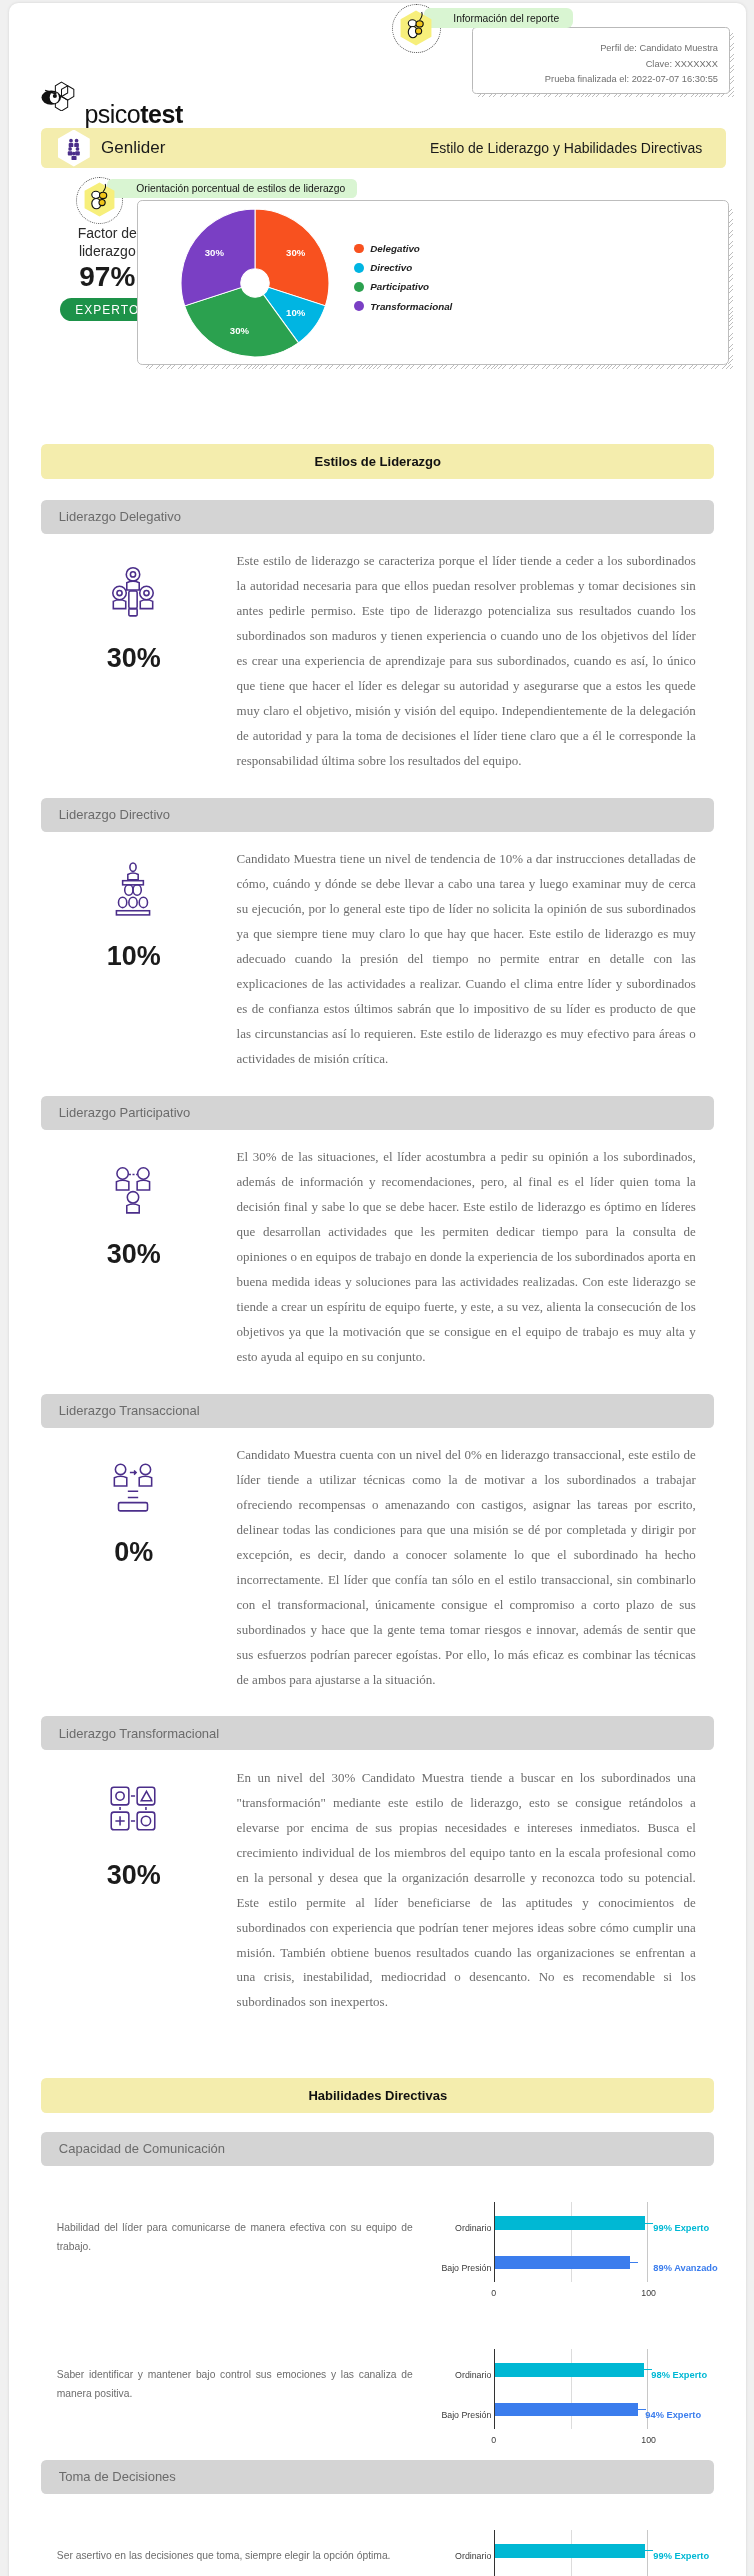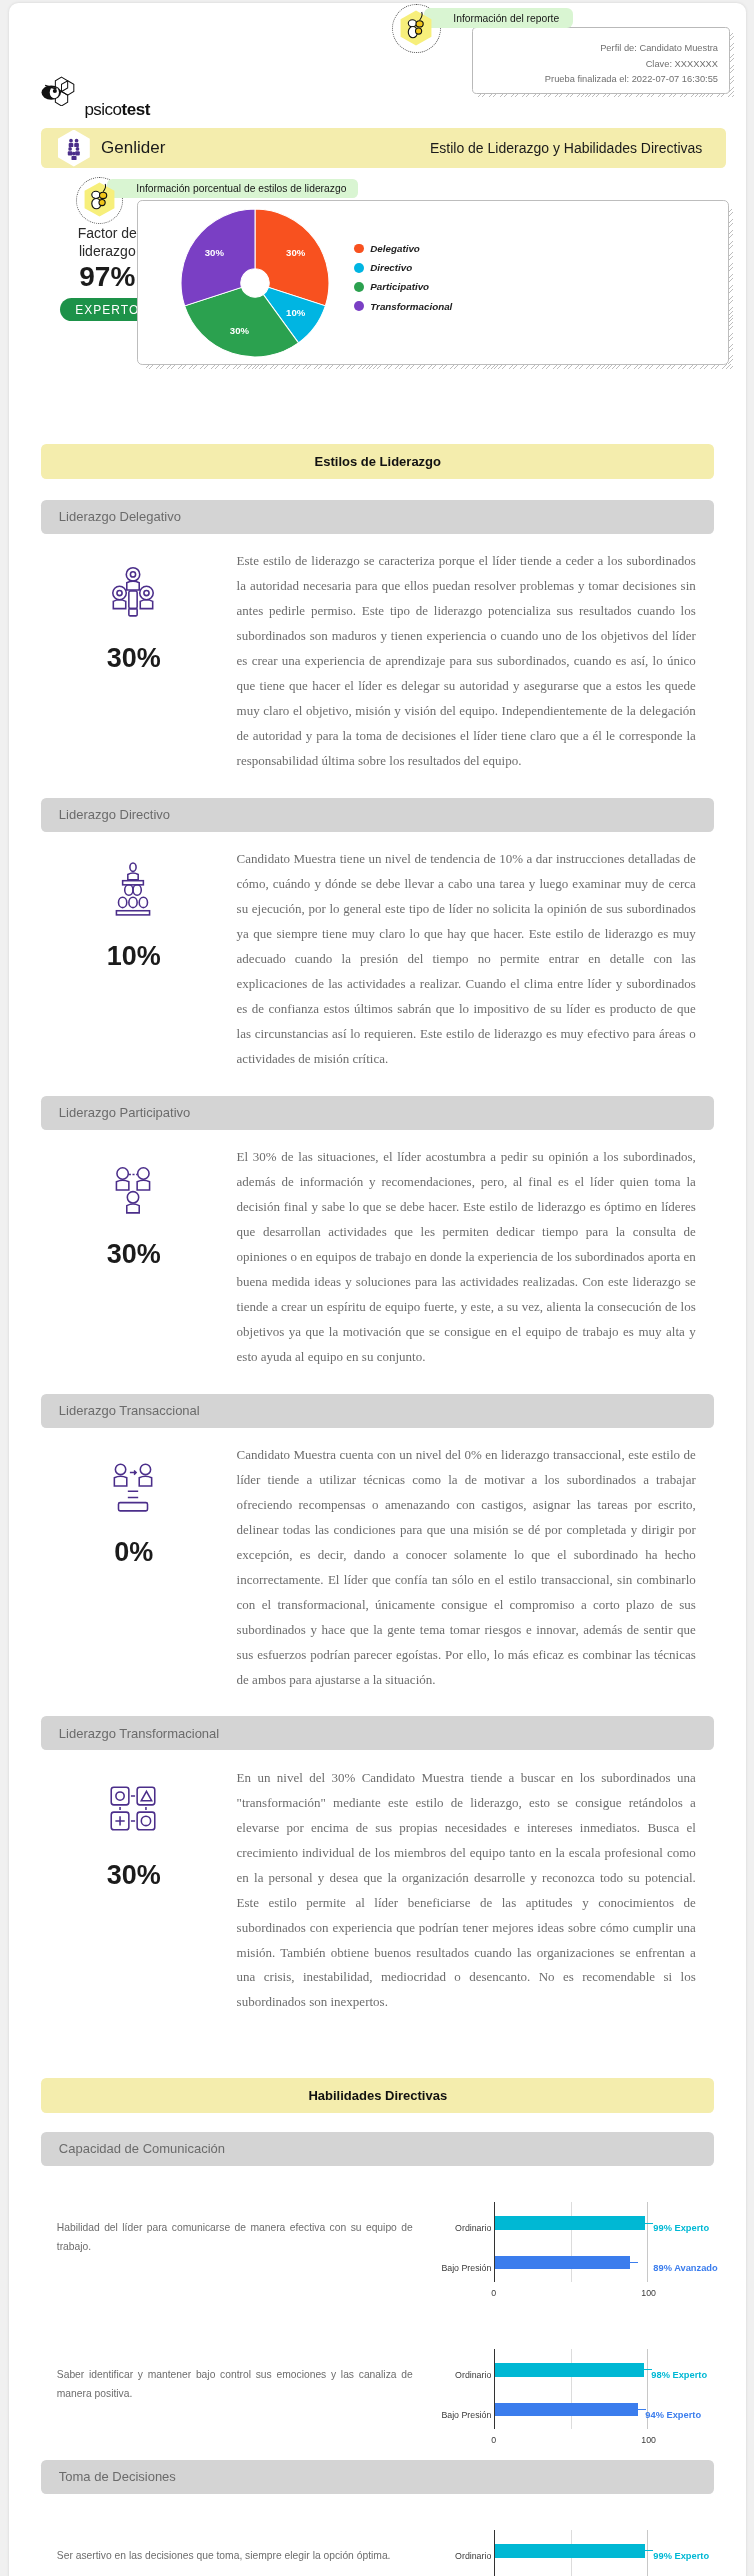--- a/index.html
+++ b/index.html
@@ -17,21 +17,21 @@
     box-shadow:0 0 3.1px rgba(0,0,0,.12);
     overflow:hidden;
   }
 
   
   .brand {
     position:absolute; left:32px; top:57px;
     display:flex; align-items:center; gap:3.1px;
   }
   .brand-logo { width:40px; height:32px; }
-  .brand-text { font-size:17px; letter-spacing:-0.5px; color:#111; font-family:"Liberation Sans",sans-serif;margin-top:40px; }
+  .brand-text { font-size:25px; letter-spacing:-0.5px; color:#111; font-family:"Liberation Sans",sans-serif;margin-top:40px; }
   .brand-text b { font-weight:800; }
   .brand-text span.light { font-weight:400; }
 
   .info-badge {
     position:absolute; left:415px; top:5.2px;
     background:#d9f5d2; border-radius:6.2px;
     padding:4.6px 13.4px 4.6px 29px;
     font-size:10.3px; color:#161616;
     white-space:nowrap;
     z-index:4;
@@ -255,21 +255,21 @@
       <polygon points="30,1 59,17 59,51 30,67 1,51 1,17" fill="#f7ef7b"></polygon>
       <g stroke="#111" stroke-width="2.2" fill="#fff">
         <ellipse cx="23" cy="25" rx="8" ry="7"></ellipse>
         <ellipse cx="24" cy="42" rx="9" ry="10"></ellipse>
         <ellipse cx="37" cy="26" rx="7" ry="6" fill="#f0c419"></ellipse>
         <ellipse cx="35" cy="40" rx="6" ry="6" fill="#f0c419"></ellipse>
       </g>
       <path d="M37 19 q7 -9 4 -15" stroke="#111" stroke-width="2" fill="none"></path>
     </svg>
   </span>
-  <div class="combo-badge">Información porcentual de estilos de liderazgo</div>
+  <div class="combo-badge">Orientación porcentual de estilos de liderazgo</div>
 
   <div class="factor-box">
     <div class="factor-label">Factor de</div>
     <div class="factor-label">liderazgo</div>
     <div class="factor-value">97%</div>
     <div class="factor-badge">EXPERTO</div>
   </div>
 
   <div class="chart-card">
     <div class="hatch"></div>

